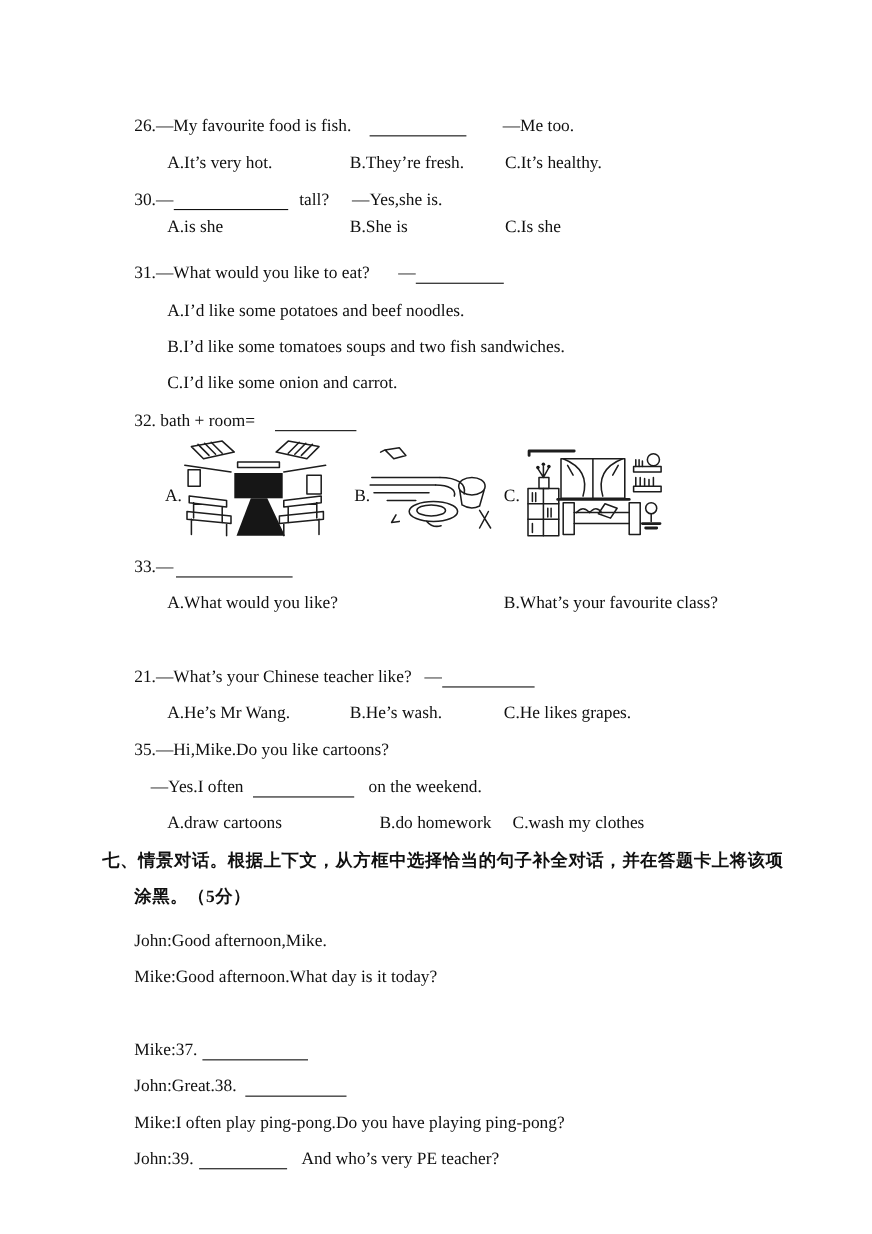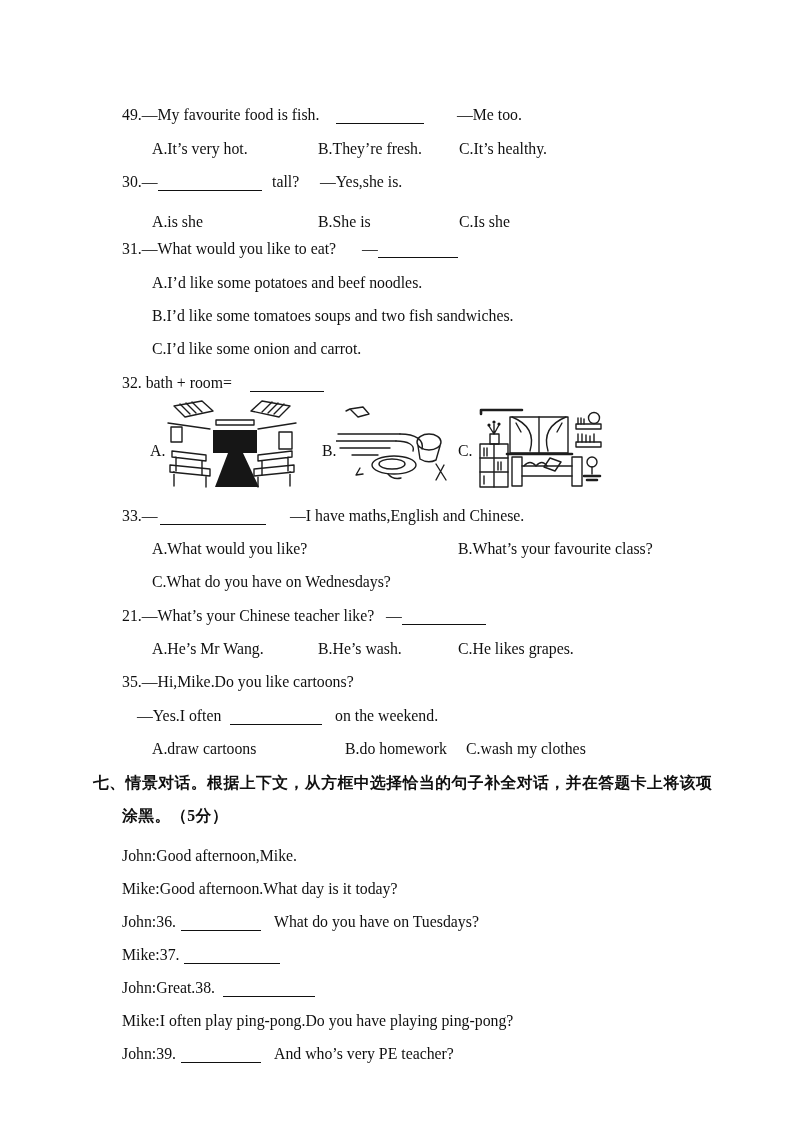--- a/index.html
+++ b/index.html
@@ -14,37 +14,37 @@
     fill:none;stroke:#1d1d1d;stroke-width:1.4;stroke-linecap:round;stroke-linejoin:round;}
   .pic .fill{fill:#161616;stroke:none;}
   .pic .thick{stroke-width:2.6;}
 </style>
 </head>
 <body>
 
 <div class="page">
 
   <div class="ln" style="top:104px">
-    <span class="t" style="left:122px">49.—My favourite food is fish.</span>
+    <span class="t" style="left:122px">26.—My favourite food is fish.</span>
     <span class="blank" style="left:336px;width:88px"></span>
     <span class="t" style="left:457px">—Me too.</span>
   </div>
   <div class="ln" style="top:138px">
     <span class="t" style="left:152px">A.It’s very hot.</span>
     <span class="t" style="left:318px">B.They’re fresh.</span>
     <span class="t" style="left:459px">C.It’s healthy.</span>
   </div>
 
   <div class="ln" style="top:171px">
     <span class="t" style="left:122px">30.—</span>
     <span class="blank" style="left:158px;width:104px"></span>
     <span class="t" style="left:272px">tall?</span>
     <span class="t" style="left:320px">—Yes,she is.</span>
   </div>
-  <div class="ln" style="top:211px">
+  <div class="ln" style="top:196px">
     <span class="t" style="left:152px">A.is she</span>
     <span class="t" style="left:318px">B.She is</span>
     <span class="t" style="left:459px">C.Is she</span>
   </div>
 
   <div class="ln" style="top:238px">
     <span class="t" style="left:122px">31.—What would you like to eat?</span>
     <span class="t" style="left:362px">—</span>
     <span class="blank" style="left:378px;width:80px"></span>
   </div>
@@ -126,28 +126,24 @@
     <path d="M48 66 Q54 59 60 66 Q66 59 71 66"></path>
     <path d="M74 58 L85 62 L79 71 L68 67 Z"></path>
     <circle cx="116" cy="62" r="5"></circle>
     <path d="M116 67 V74"></path>
     <path class="thick" d="M108 76 H124 M111 80 H121"></path>
   </svg>
 
   <div class="ln" style="top:505px">
     <span class="t" style="left:122px">33.—</span>
     <span class="blank" style="left:160px;width:106px"></span>
-    <span class="t" style="left:290px">—I have maths,English and Chinese.</span>
   </div>
   <div class="ln" style="top:538px">
     <span class="t" style="left:152px">A.What would you like?</span>
     <span class="t" style="left:458px">B.What’s your favourite class?</span>
-  </div>
-  <div class="ln" style="top:571px">
-    <span class="t" style="left:152px">C.What do you have on Wednesdays?</span>
   </div>
 
   <div class="ln" style="top:605px">
     <span class="t" style="left:122px">21.—What’s your Chinese teacher like?</span>
     <span class="t" style="left:386px">—</span>
     <span class="blank" style="left:402px;width:84px"></span>
   </div>
   <div class="ln" style="top:638px">
     <span class="t" style="left:152px">A.He’s Mr Wang.</span>
     <span class="t" style="left:318px">B.He’s wash.</span>
@@ -174,25 +170,20 @@
   <div class="ln" style="top:805px">
     <span class="t cjk" style="left:122px">涂黑。（5分）</span>
   </div>
 
   <div class="ln" style="top:845px">
     <span class="t" style="left:122px">John:Good afternoon,Mike.</span>
   </div>
   <div class="ln" style="top:878px">
     <span class="t" style="left:122px">Mike:Good afternoon.What day is it today?</span>
   </div>
-  <div class="ln" style="top:911px">
-    <span class="t" style="left:122px">John:36.</span>
-    <span class="blank" style="left:181px;width:80px"></span>
-    <span class="t" style="left:274px">What do you have on Tuesdays?</span>
-  </div>
   <div class="ln" style="top:944px">
     <span class="t" style="left:122px">Mike:37.</span>
     <span class="blank" style="left:184px;width:96px"></span>
   </div>
   <div class="ln" style="top:977px">
     <span class="t" style="left:122px">John:Great.38.</span>
     <span class="blank" style="left:223px;width:92px"></span>
   </div>
   <div class="ln" style="top:1010px">
     <span class="t" style="left:122px">Mike:I often play ping-pong.Do you have playing ping-pong?</span>

